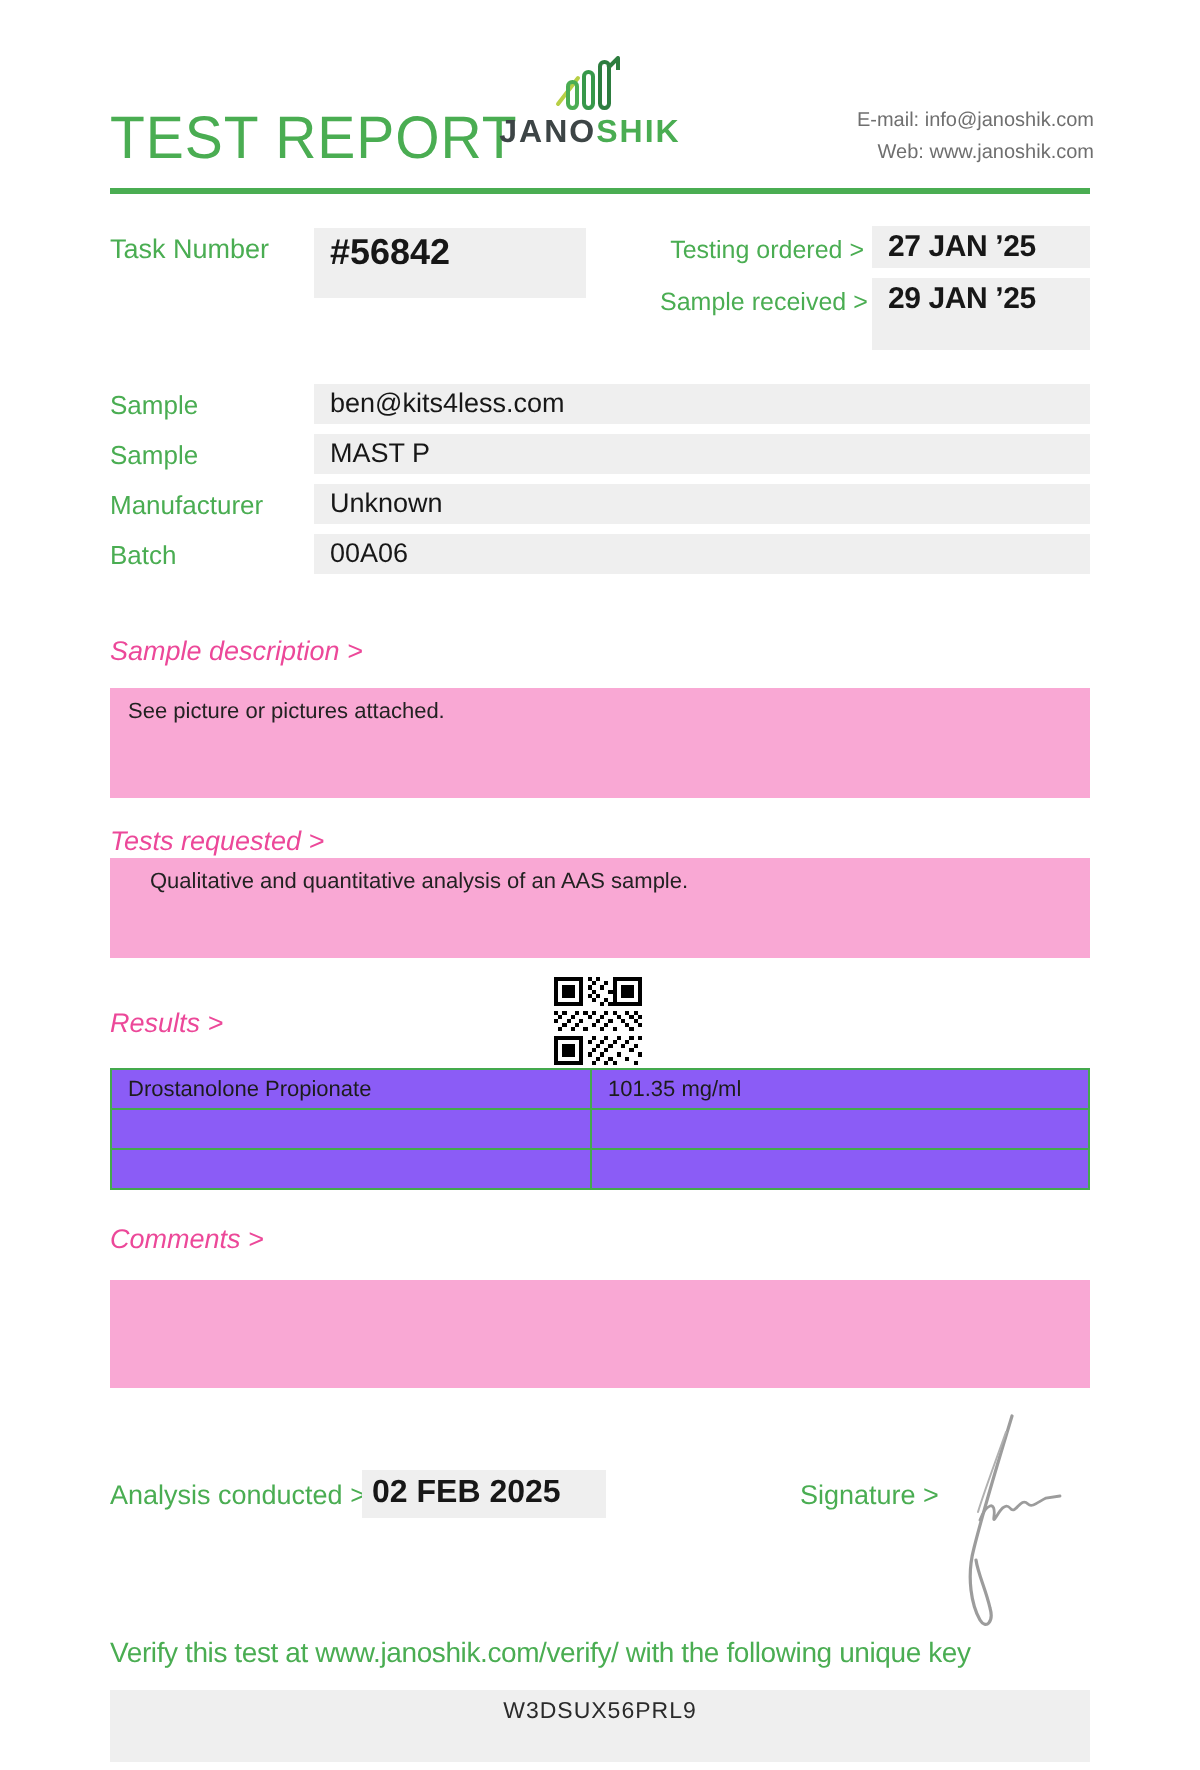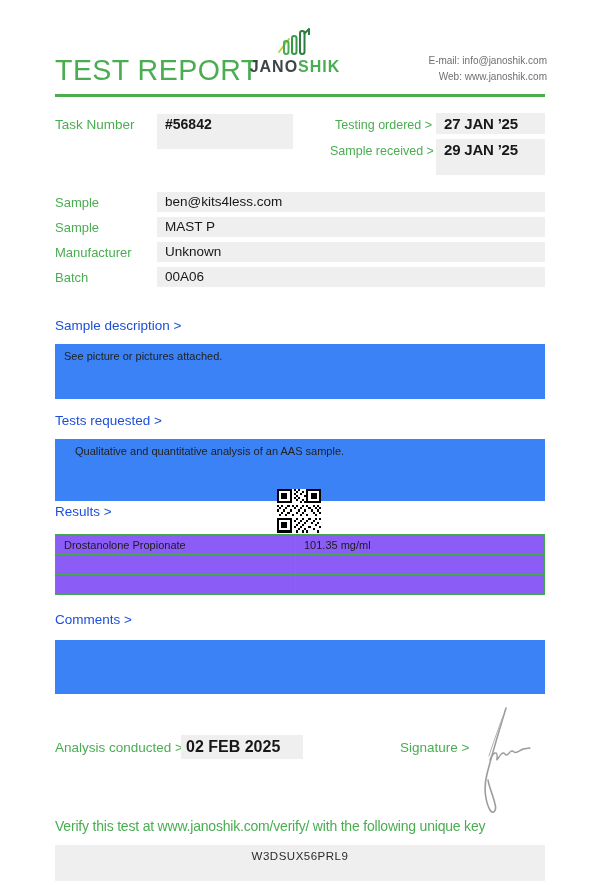--- a/index.html
+++ b/index.html
@@ -22,22 +22,22 @@
   
   .glabel { position:absolute; color:#4aad52; font-size:13.5px; white-space:nowrap; }
   .field { position:absolute; background:#efefef; font-size:13.5px; color:#171717;
            padding:2px 0 0 8px; white-space:nowrap; overflow:hidden; }
   .date-val { font-weight:700; font-size:15px; letter-spacing:-.2px; }
 
   
   .lbl-right { text-align:right; font-size:12.5px; }
 
   
-  .sec-head { position:absolute; left:55px; color:#1d4ed8; font-size:13.5px; white-space:nowrap; }
-  .sec-box { position:absolute; left:55px; width:490px; background:#3b82f6; font-size:11px;
+  .sec-head { position:absolute; left:55px; color:#ec4899; font-size:13.5px; white-space:nowrap;font-style:italic; }
+  .sec-box { position:absolute; left:55px; width:490px; background:#f9a8d4; font-size:11px;
              color:#222; padding:6px 9px; }
 
   
   .results-table { position:absolute; left:55px; top:534px; width:490px; border-collapse:collapse; }
   .results-table td { border:1.3px solid #44a94d; height:20px; font-size:11px; color:#1c1c1c;
                       padding:0 0 0 8px; background:#8b5cf6; }
   .results-table td.c1 { width:240px; }
 
   
   .verify-text { position:absolute; left:55px; top:818px; width:490px; color:#4aad52;
@@ -66,21 +66,21 @@
   </div>
 
   <div class="contact">
     <div>E-mail: info@janoshik.com</div>
     <div>Web: www.janoshik.com</div>
   </div>
 
   <div class="rule"></div>
 
   <div class="glabel" style="left:55px; top:117px;">Task Number</div>
-  <div class="field" style="left:157px; top:114px; width:136px; height:35px; font-weight:700; font-size:14px;">#56842</div>
+  <div class="field" style="left:157px; top:114px; width:136px; height:35px; font-weight:700; font-size:18px;">#56842</div>
 
   <div class="glabel lbl-right" style="left:330px; top:118px; width:102px;">Testing ordered  &gt;</div>
   <div class="field date-val" style="left:436px; top:113px; width:109px; height:21px;">27 JAN ’25</div>
 
   <div class="glabel lbl-right" style="left:330px; top:144px; width:102px;">Sample received &gt;</div>
   <div class="field date-val" style="left:436px; top:139px; width:109px; height:36px;">29 JAN ’25</div>
 
   <div class="glabel" style="left:55px; top:195px; font-size:13px;">Sample</div>
   <div class="field" style="left:157px; top:192px; width:388px; height:20px;">ben@kits4less.com</div>
 
@@ -92,21 +92,21 @@
 
   <div class="glabel" style="left:55px; top:270px; font-size:13px;">Batch</div>
   <div class="field" style="left:157px; top:267px; width:388px; height:20px;">00A06</div>
 
   <div class="sec-head" style="top:318px;">Sample description &gt;</div>
   <div class="sec-box" style="top:344px; height:55px;">
     <span>See picture or pictures attached.</span>
   </div>
 
   <div class="sec-head" style="top:413px;">Tests requested &gt;</div>
-  <div class="sec-box" style="top:439px; height:62px;padding-left:20px;">
+  <div class="sec-box" style="top:429px; height:50px;padding-left:20px;">
     <span>Qualitative and quantitative analysis of an AAS sample.</span>
   </div>
 
   <div class="sec-head" style="top:504px;">Results &gt;</div>
 
   <svg class="qr" width="44" height="47" viewBox="0 0 21 21" shape-rendering="crispEdges">
     <rect x="0" y="0" width="21" height="21" fill="#fff"></rect>
     <rect x="0" y="0" width="7" height="7" fill="#000"></rect>
       <rect x="1" y="1" width="5" height="5" fill="#fff"></rect>
       <rect x="2" y="2" width="3" height="3" fill="#000"></rect>

